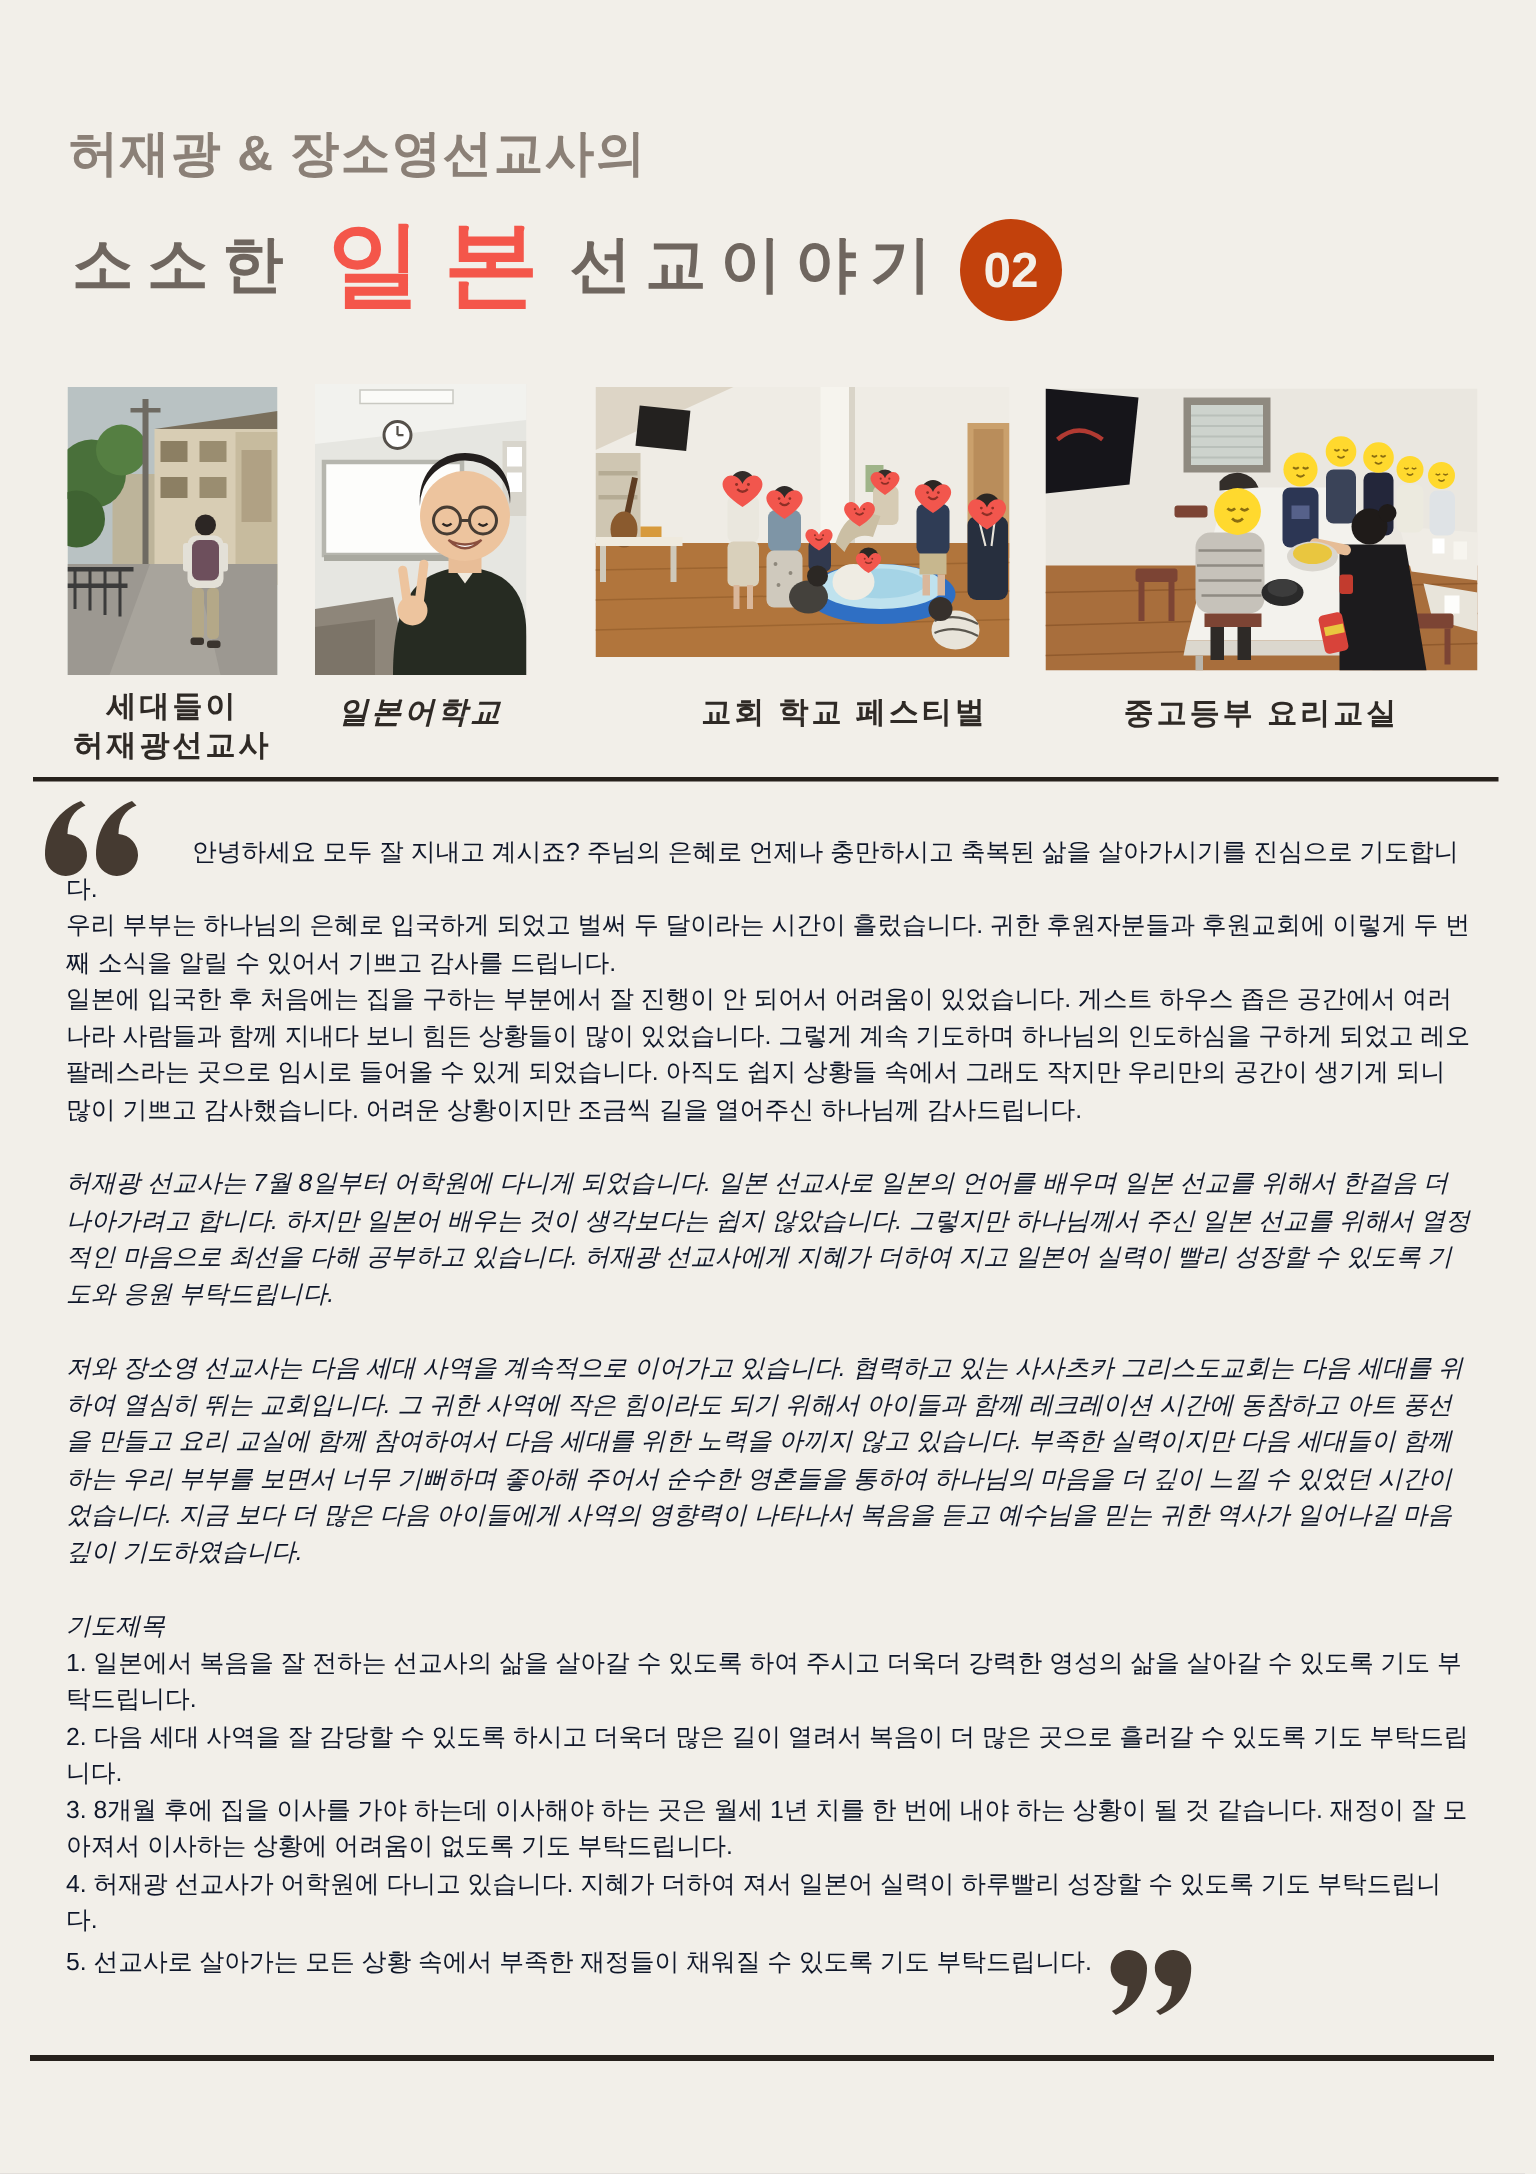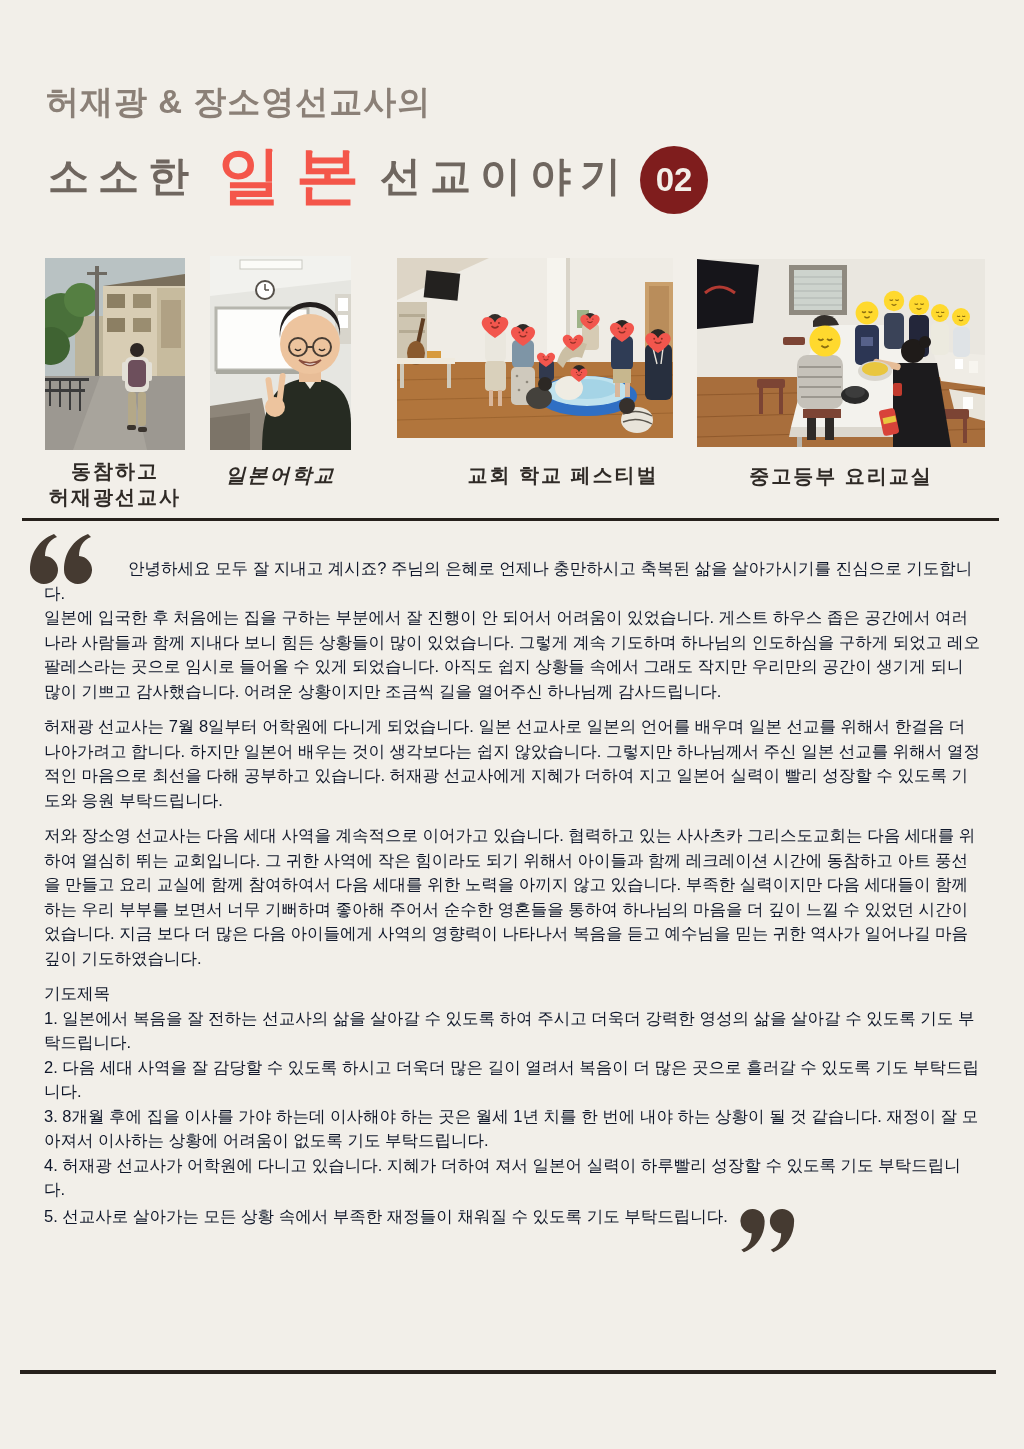--- a/index.html
+++ b/index.html
@@ -15,21 +15,21 @@
     font-size:33px; font-weight:700; letter-spacing:1px; color:#8b8077;
   }
   .titlerow {
     position:absolute; left:48px; top:134px; height:84px;
     display:flex; align-items:center;
   }
   .t-gray  { font-size:41px; font-weight:700; letter-spacing:9px; color:#6f665f; }
   .t-red   { font-size:63px; font-weight:700; letter-spacing:15px; color:#f4564a; margin:0 6px 0 20px; }
   .badge {
     align-self:center; margin-left:10px; width:68px; height:68px; border-radius:50%;
-    background:#7f1d1d; color:#f3efe8; display:inline-flex; align-items:center; justify-content:center;
+    background:#c2410c; color:#f3efe8; display:inline-flex; align-items:center; justify-content:center;
     font-size:33px; font-weight:700; position:relative; top:4px;
   }
   
   .ph { position:absolute; }
   .ph svg { display:block; }
   .ph1 { left:45px;  top:258px; width:140px; }
   .ph2 { left:210px; top:256px; width:141px; }
   .ph3 { left:397px; top:258px; width:332px; }
   .ph4 { left:697px; top:259px; width:288px; }
   .cap {
@@ -46,21 +46,21 @@
   .rule-bottom { left:20px; top:1370px; width:976px; height:4px; }
   
   .openquote { position:absolute; left:26px; top:532px; }
   .letter {
     position:absolute; left:44px; top:556px; width:936px;
     font-size:16.5px; line-height:24.5px; color:#0f172a;
     word-break:normal; overflow-wrap:break-word;
   }
   .letter p { margin:0; }
   .letter p.first { text-indent:84px; }
-  .letter p.gap { margin-top:11px; }
+  .letter p.gap { margin-top:25px;font-style:italic; }
   .cq { display:inline-block; vertical-align:-32px; margin-left:10px; }
 </style>
 </head>
 <body>
 
 <div class="page">
 
   <svg width="0" height="0" style="position:absolute" aria-hidden="true">
     <defs>
       <g id="ht">
@@ -118,21 +118,21 @@
         <rect x="80" y="99" width="24" height="35" rx="6" fill="#e3e0d7"></rect>
         <rect x="83" y="102" width="18" height="27" rx="5" fill="#6d4f5c"></rect>
         <rect x="77" y="104" width="5" height="19" rx="2" fill="#e3e0d7"></rect>
         <rect x="102" y="104" width="5" height="19" rx="2" fill="#e3e0d7"></rect>
         <rect x="83" y="134" width="8" height="34" rx="3" fill="#b4a888"></rect>
         <rect x="93" y="134" width="8" height="34" rx="3" fill="#b4a888"></rect>
         <rect x="82" y="167" width="9" height="5" rx="2" fill="#3a342e"></rect>
         <rect x="93" y="169" width="9" height="5" rx="2" fill="#3a342e"></rect>
       </g>
     </svg>
-    <figcaption class="cap">동참하고
+    <figcaption class="cap">세대들이
 허재광선교사</figcaption>
   </figure>
 
   <figure class="ph ph2">
     <svg viewBox="0 0 141 194" width="141" height="194">
       <rect width="141" height="194" fill="#e6e6e1"></rect>
       <polygon points="0,0 141,0 141,24 0,40" fill="#f2f2ee"></polygon>
       <rect x="30" y="4" width="62" height="9" fill="#fbfbf8" stroke="#c9c9c2"></rect>
       <rect x="6" y="52" width="92" height="62" fill="#fdfdfb" stroke="#b6b6ae" stroke-width="3"></rect>
       <rect x="6" y="114" width="92" height="4" fill="#a9a9a0"></rect>
@@ -311,20 +311,21 @@
 
   <svg class="openquote" width="66" height="60" viewBox="0 0 66 60">
     <g fill="#453a31">
       <path d="M28,2 C13,8 4,21 4,38 a14,14 0 1,0 15,-14 c0,-9 4,-16 12,-19 z"></path>
       <path d="M62,2 C47,8 38,21 38,38 a14,14 0 1,0 15,-14 c0,-9 4,-16 12,-19 z"></path>
     </g>
   </svg>
 
   <article class="letter">
     <p class="first"><span>안녕하세요 모두 잘 지내고 계시죠? 주님의 은혜로 언제나 충만하시고 축복된 삶을 살아가시기를 진심으로 기도합니다.</span></p>
+    <p>우리 부부는 하나님의 은혜로 입국하게 되었고 벌써 두 달이라는 시간이 흘렀습니다. 귀한 후원자분들과 후원교회에 이렇게 두 번째 소식을 알릴 수 있어서 기쁘고 감사를 드립니다.</p>
     <p>일본에 입국한 후 처음에는 집을 구하는 부분에서 잘 진행이 안 되어서 어려움이 있었습니다. 게스트 하우스 좁은 공간에서 여러 나라 사람들과 함께 지내다 보니 힘든 상황들이 많이 있었습니다. 그렇게 계속 기도하며 하나님의 인도하심을 구하게 되었고 레오팔레스라는 곳으로 임시로 들어올 수 있게 되었습니다. 아직도 쉽지 상황들 속에서 그래도 작지만 우리만의 공간이 생기게 되니 많이 기쁘고 감사했습니다. 어려운 상황이지만 조금씩 길을 열어주신 하나님께 감사드립니다.</p>
     <p class="gap">허재광 선교사는 7월 8일부터 어학원에 다니게 되었습니다. 일본 선교사로 일본의 언어를 배우며 일본 선교를 위해서 한걸음 더 나아가려고 합니다. 하지만 일본어 배우는 것이 생각보다는 쉽지 않았습니다. 그렇지만 하나님께서 주신 일본 선교를 위해서 열정적인 마음으로 최선을 다해 공부하고 있습니다. 허재광 선교사에게 지혜가 더하여 지고 일본어 실력이 빨리 성장할 수 있도록 기도와 응원 부탁드립니다.</p>
     <p class="gap">저와 장소영 선교사는 다음 세대 사역을 계속적으로 이어가고 있습니다. 협력하고 있는 사사츠카 그리스도교회는 다음 세대를 위하여 열심히 뛰는 교회입니다. 그 귀한 사역에 작은 힘이라도 되기 위해서 아이들과 함께 레크레이션 시간에 동참하고 아트 풍선을 만들고 요리 교실에 함께 참여하여서 다음 세대를 위한 노력을 아끼지 않고 있습니다. 부족한 실력이지만 다음 세대들이 함께 하는 우리 부부를 보면서 너무 기뻐하며 좋아해 주어서 순수한 영혼들을 통하여 하나님의 마음을 더 깊이 느낄 수 있었던 시간이었습니다. 지금 보다 더 많은 다음 아이들에게 사역의 영향력이 나타나서 복음을 듣고 예수님을 믿는 귀한 역사가 일어나길 마음 깊이 기도하였습니다.</p>
     <p class="gap">기도제목</p>
     <p>1. 일본에서 복음을 잘 전하는 선교사의 삶을 살아갈 수 있도록 하여 주시고 더욱더 강력한 영성의 삶을 살아갈 수 있도록 기도 부탁드립니다.</p>
     <p>2. 다음 세대 사역을 잘 감당할 수 있도록 하시고 더욱더 많은 길이 열려서 복음이 더 많은 곳으로 흘러갈 수 있도록 기도 부탁드립니다.</p>
     <p>3. 8개월 후에 집을 이사를 가야 하는데 이사해야 하는 곳은 월세 1년 치를 한 번에 내야 하는 상황이 될 것 같습니다. 재정이 잘 모아져서 이사하는 상황에 어려움이 없도록 기도 부탁드립니다.</p>
     <p>4. 허재광 선교사가 어학원에 다니고 있습니다. 지혜가 더하여 져서 일본어 실력이 하루빨리 성장할 수 있도록 기도 부탁드립니다.</p>
     <p><span>5. 선교사로 살아가는 모든 상황 속에서 부족한 재정들이 채워질 수 있도록 기도 부탁드립니다.</span><svg class="cq" width="62" height="52" viewBox="0 0 66 60">
           <g fill="#453a31" transform="rotate(180 33 30)">

